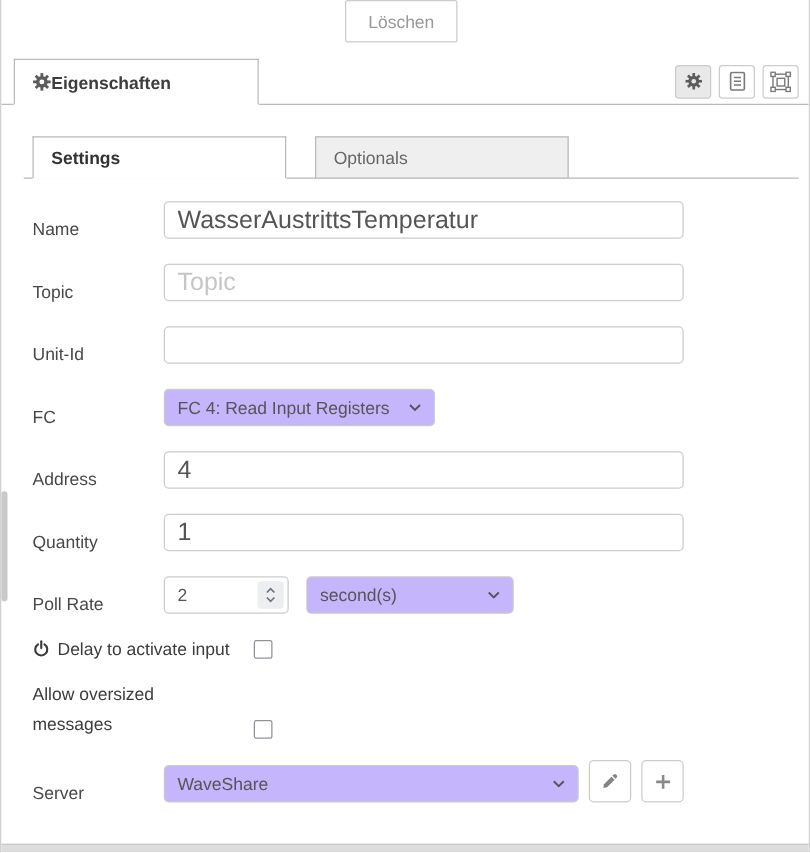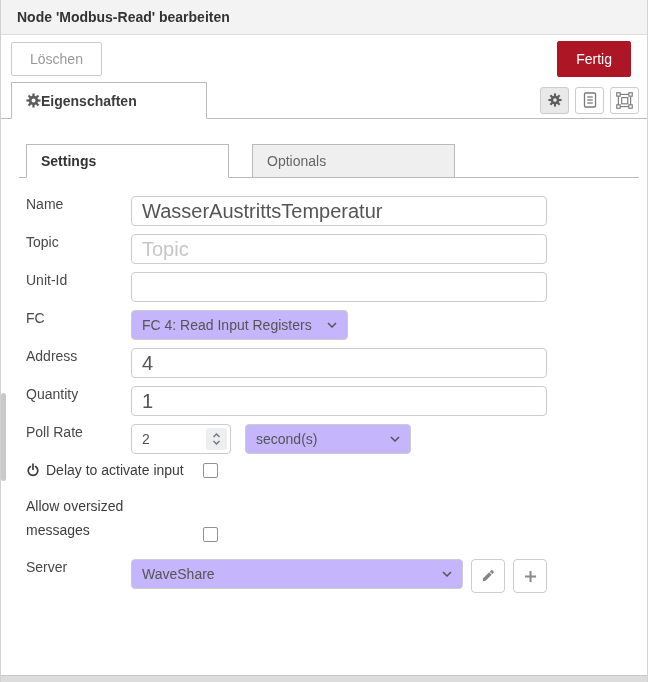--- a/index.html
+++ b/index.html
@@ -28,20 +28,21 @@
     padding-left: 16px;
     font-weight: bold;
     color: #333;
   }
   
   .toolbar {
     height: 47px;
     display: flex;
     align-items: center;
     padding: 0 16px 0 10px;
+    flex-direction: column;
   }
   .btn {
     font-family: inherit;
     font-size: 14px;
     background: #fff;
     border: 1px solid #ccc;
     border-radius: 2px;
     color: #999;
     padding: 0 18px;
     height: 36px;
@@ -118,22 +119,22 @@
   .subtab + .subtab { margin-left: 23px; }
   .subtab.active {
     background: #fff;
     border-bottom-color: #fff;
     color: #333;
     font-weight: bold;
   }
   .form { padding: 18px 100px 0 25px; }
   .row {
     display: flex;
-    align-items: flex-start;
-    margin-bottom: 8px;
+    align-items: flex-end;
+    margin-bottom: 20px;
   }
   .row > label { width: 105px; flex: 0 0 105px; color: #484848; }
   .ti {
     flex: 1;
     height: 30px;
     border: 1px solid #ccc;
     border-radius: 4px;
     padding: 0 10px;
     font-family: inherit;
     font-size: 20px;
@@ -239,28 +240,24 @@
     background: #dcdcdc;
     border-top: 1px solid #c9c9c9;
   }
   svg { display: block; }
 </style>
 </head>
 <body>
 
 <div class="dialog">
 
-  <div class="hdr">
-    <span>Node 'Modbus-Read' bearbeiten</span>
-  </div>
 
   <div class="toolbar">
     <button class="btn btn-delete">Löschen</button>
     <div class="right">
-      <button class="btn btn-primary">Fertig</button>
     </div>
   </div>
 
   <div class="etabbar">
     <div class="etab">
       <span>
         <svg width="15" height="15" viewBox="0 0 16 16">
           <g fill="#5c5c5c">
             <rect x="6.8" y="0.5" width="2.4" height="15"></rect>
             <rect x="6.8" y="0.5" width="2.4" height="15" transform="rotate(45 8 8)"></rect>

